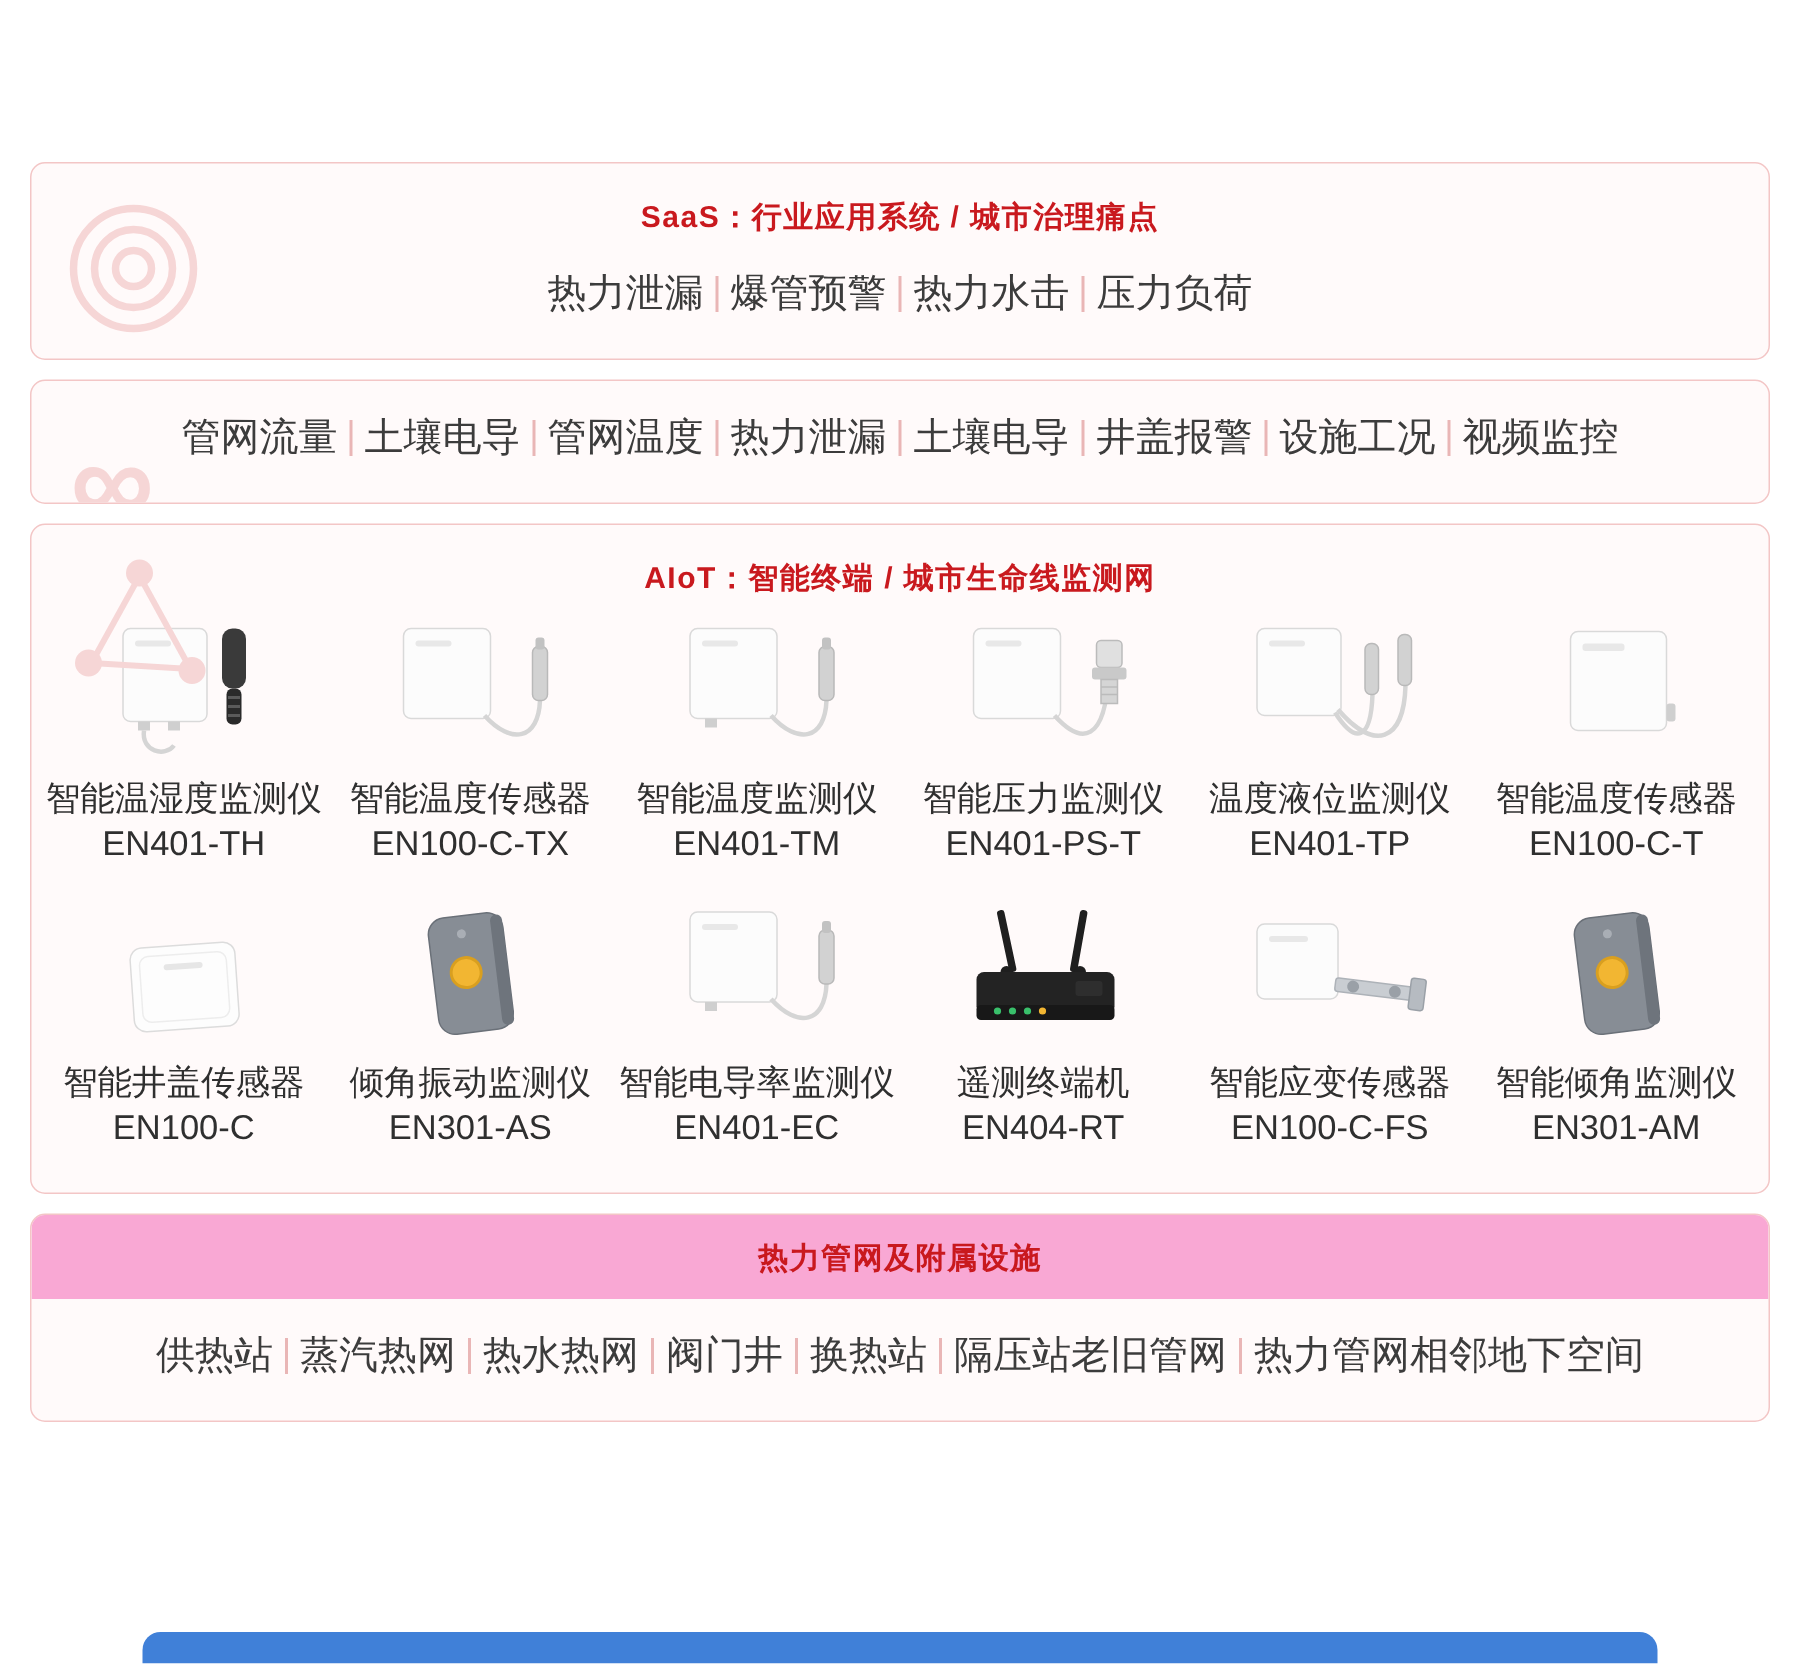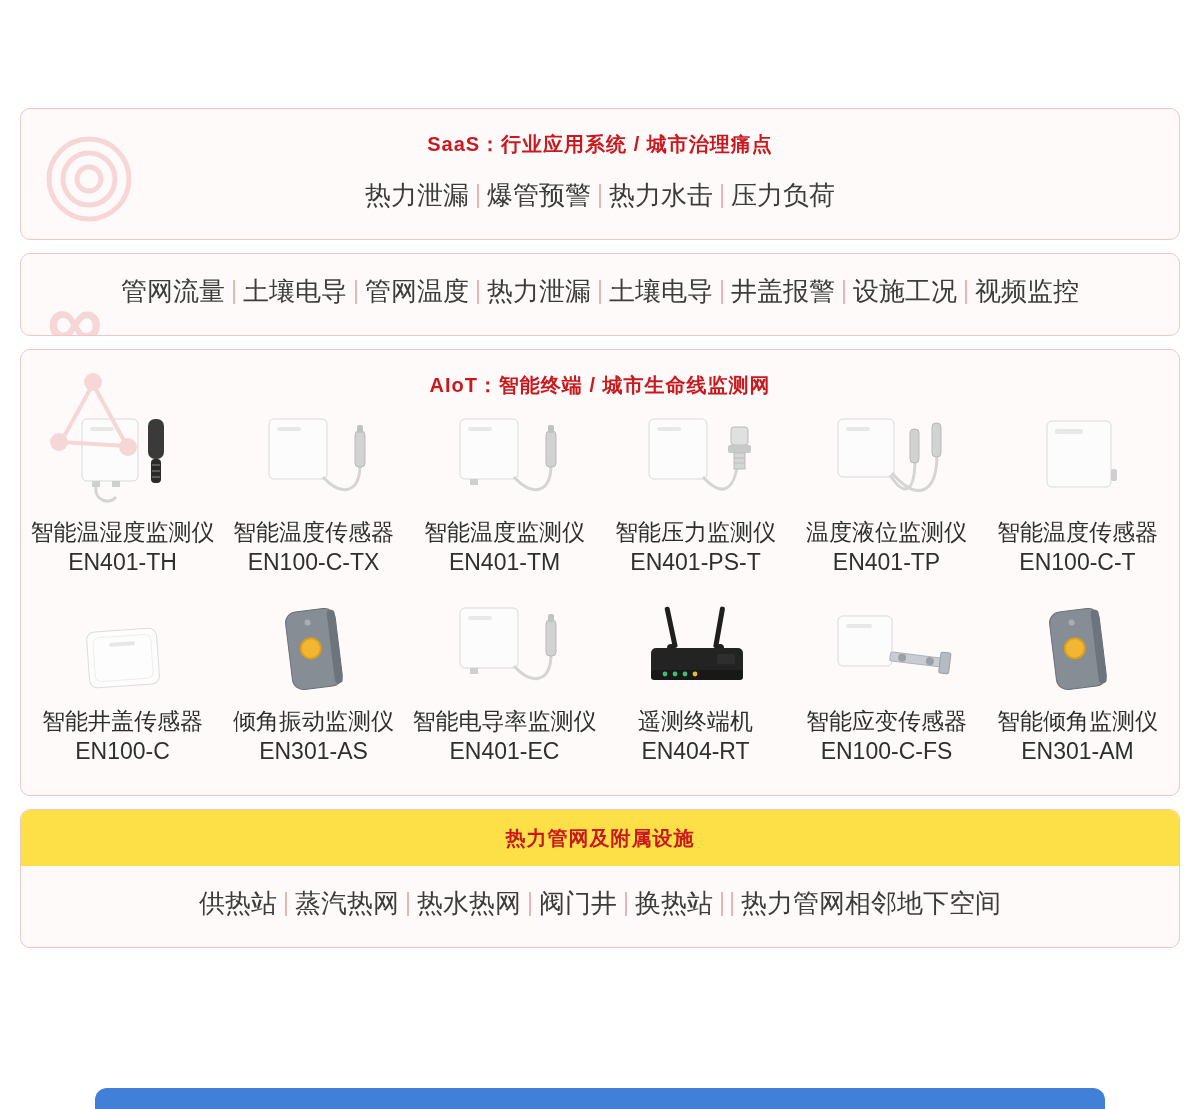--- a/index.html
+++ b/index.html
@@ -50,21 +50,21 @@
     row-gap: 26px; column-gap: 4px;
     padding: 14px 8px 30px;
   }
   .device-card { display: flex; flex-direction: column; align-items: center; }
   .device-photo { height: 96px; display: flex; align-items: flex-end; justify-content: center; }
   .device-name { font-size: 23px; color: #2F2F2F; margin-top: 8px; white-space: nowrap; }
   .device-model { font-size: 23px; color: #2F2F2F; margin-top: 1px; }
 
   
   .infra-header {
-    background: #fde047;
+    background: #f9a8d4;
     padding: 15px 0 14px;
   }
   .infra-header .section-title { padding-top: 0; }
 
   .footer-bar {
     position: absolute;
     bottom: 0; left: 95px;
     width: 1010px; height: 21px;
     background: #4080D8;
     border-radius: 12px 12px 0 0;
@@ -326,20 +326,21 @@
       <span>供热站</span>
       <span class="sep"></span>
       <span>蒸汽热网</span>
       <span class="sep"></span>
       <span>热水热网</span>
       <span class="sep"></span>
       <span>阀门井</span>
       <span class="sep"></span>
       <span>换热站</span>
       <span class="sep"></span>
+      <span>隔压站老旧管网</span>
       <span class="sep"></span>
       <span>热力管网相邻地下空间</span>
     </div>
   </div>
 
 </div>
 
 <div class="footer-bar"></div>
 
 </body></html>

